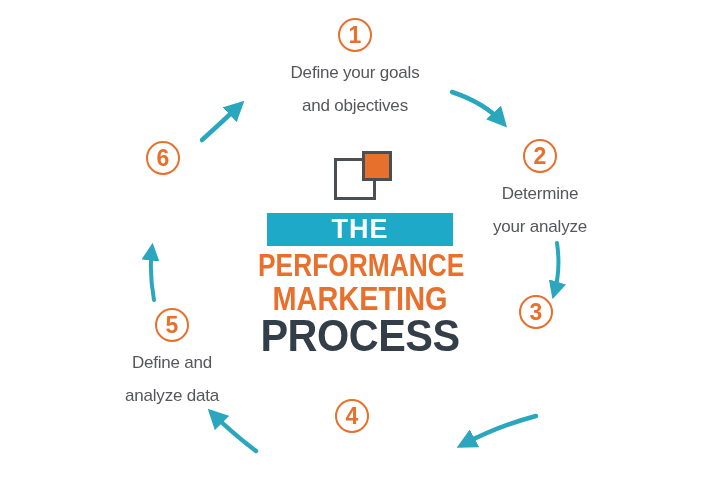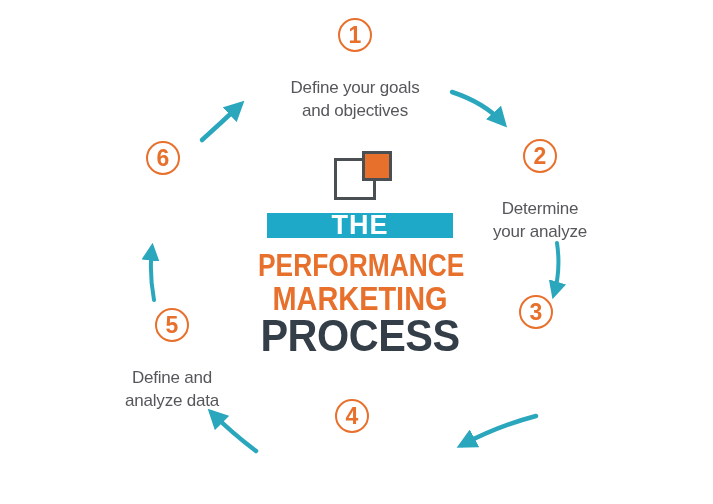--- a/index.html
+++ b/index.html
@@ -10,40 +10,40 @@
   
   .step{position:absolute;display:flex;flex-direction:column;align-items:center;}
   .badge{
     width:34px;height:34px;border-radius:50%;
     display:flex;align-items:center;justify-content:center;
     font-weight:bold;font-size:23px;line-height:1;
     border:2.5px solid var(--orange);color:var(--orange);
     background:#ffffff;box-sizing:border-box;
   }
   .step-label{
-    margin-top:24px;text-align:center;white-space:pre-line;
-    color:var(--stepText);font-size:17px;line-height:23px;letter-spacing:-0.2px;
+    margin-top:4px;text-align:center;white-space:pre-line;
+    color:var(--stepText);font-size:17px;line-height:33px;letter-spacing:-0.2px;
   }
   .step1{left:265px;top:18px;width:180px;}
   .step2{left:450px;top:139px;width:180px;}
   .step3{left:446px;top:295px;width:180px;}
   .step4{left:262px;top:399px;width:180px;}
   .step5{left:82px;top:308px;width:180px;}
   .step6{left:73px;top:141px;width:180px;}
   
   .logo-square-big{
     position:absolute;left:334px;top:158px;width:42px;height:42px;
     border:3px solid #4a4f54;background:#ffffff;box-sizing:border-box;
   }
   .logo-square-small{
     position:absolute;left:362px;top:151px;width:30px;height:30px;
     border:3px solid #4a4f54;background:var(--orange);box-sizing:border-box;z-index:2;
   }
   .banner{
-    position:absolute;left:267px;top:213px;width:186px;height:25px;
+    position:absolute;left:267px;top:213px;width:186px;height:33px;
     background:var(--teal);display:flex;align-items:center;justify-content:center;
     color:#ffffff;font-weight:bold;font-size:27px;letter-spacing:1px;
   }
   .title-line{
     position:absolute;left:240px;width:240px;text-align:center;
     font-weight:bold;white-space:nowrap;
   }
   .t-performance{top:248px;font-size:31px;color:var(--orange);transform:scaleX(0.85);transform-origin:center;}
   .t-marketing{top:279px;font-size:34px;color:var(--orange);transform:scaleX(0.85);transform-origin:center;}
   .t-process{top:310px;font-size:45px;color:var(--navy);transform:scaleX(0.92);transform-origin:center;letter-spacing:-0.5px;}

